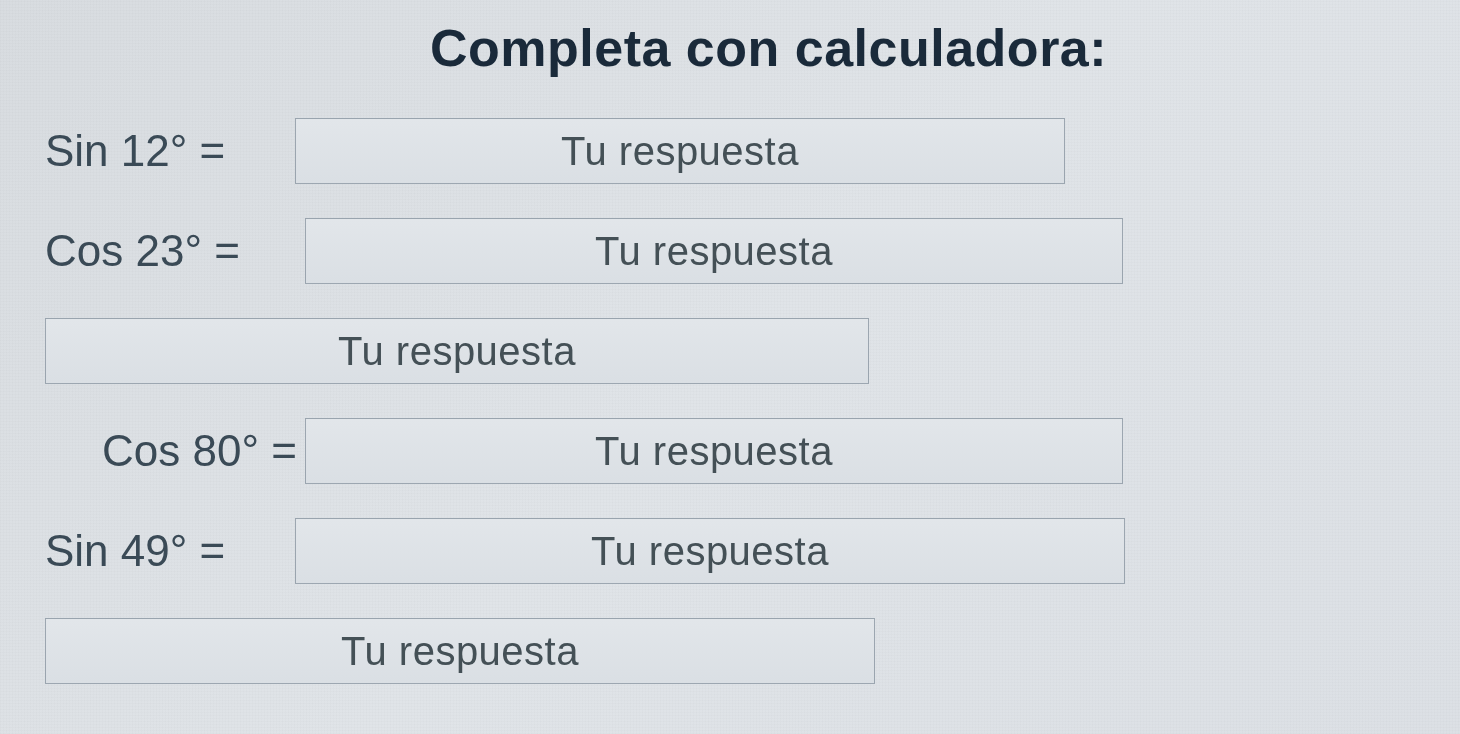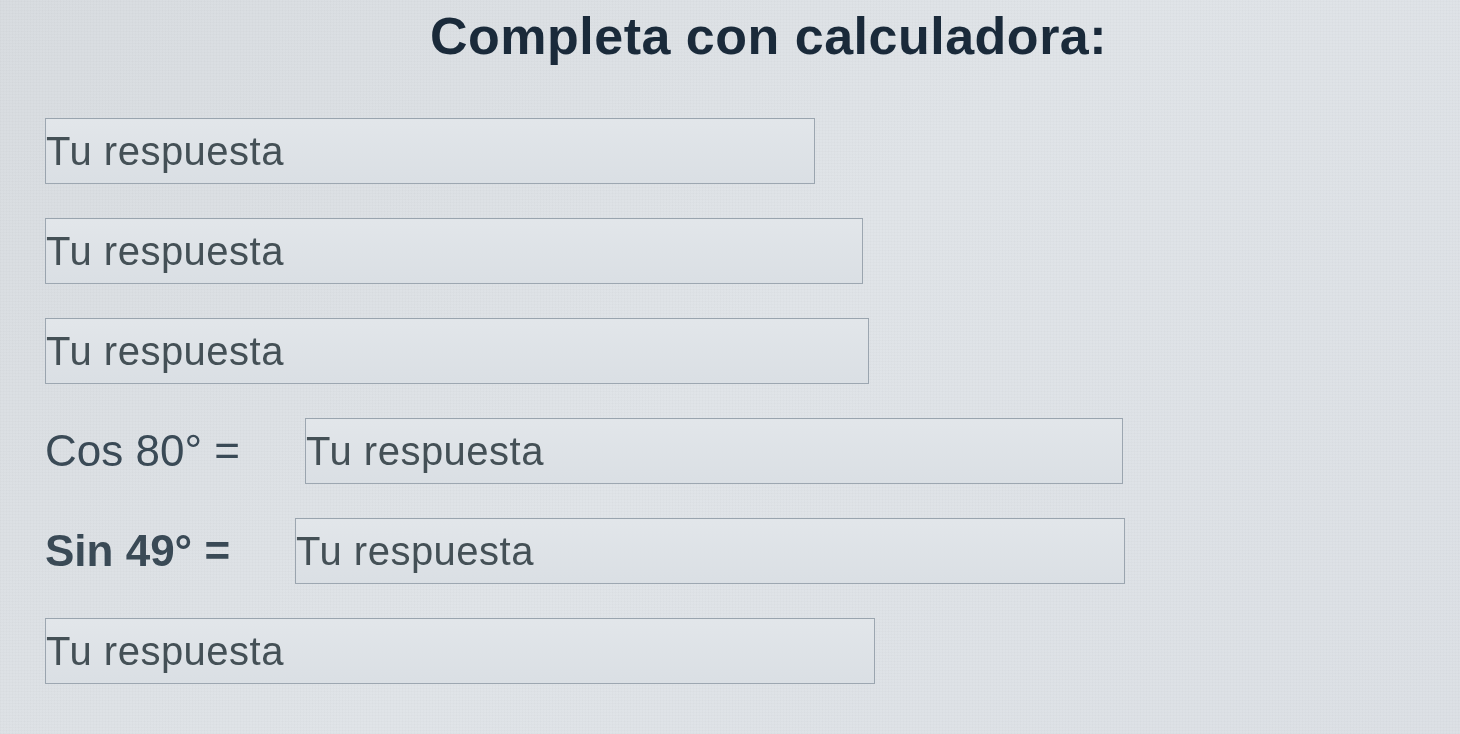--- a/index.html
+++ b/index.html
@@ -19,21 +19,21 @@
       content: "";
       position: absolute;
       inset: 0;
       background-image:
         repeating-linear-gradient(90deg, rgba(0,0,0,0.012) 0 1px, transparent 1px 3px),
         repeating-linear-gradient(0deg, rgba(0,0,0,0.012) 0 1px, transparent 1px 3px);
       pointer-events: none;
     }
     .heading {
       position: absolute;
-      top: 6px;
+      top: 18px;
       left: 430px;
       font-size: 52px;
       font-weight: 700;
       color: #1a2a3a;
       letter-spacing: 0.5px;
     }
     .rows {
       position: absolute;
       top: 118px;
       left: 45px;
@@ -46,29 +46,29 @@
     }
     .label {
       font-size: 44px;
       color: #3a4a56;
       min-width: 250px;
       white-space: nowrap;
       padding-right: 8px;
     }
     .row:nth-child(2) .label { min-width: 260px; }
     .row:nth-child(3) .label { min-width: 255px; }
-    .row:nth-child(4) .label { min-width: 260px; }
-    .row:nth-child(5) .label { min-width: 250px; font-weight: bold; }
+    .row:nth-child(4) .label { min-width: 260px; text-align: right; }
+    .row:nth-child(5) .label { min-width: 250px; }
     .row:nth-child(6) .label { min-width: 258px; }
     .answer-input {
       flex: 1;
       height: 66px;
       font-size: 40px;
       color: #3a4a56;
-      text-align: left;
+      text-align: center;
       border: 1px solid rgba(100,115,130,0.55);
       background: linear-gradient(180deg, #e2e6ea, #dadfe4);
       outline: none;
       font-family: inherit;
       letter-spacing: 0.5px;
     }
     .answer-input::placeholder {
       color: #445056;
       opacity: 1;
     }
@@ -80,24 +80,26 @@
     .row:nth-child(6) .answer-input { max-width: 830px; }
   </style>
 </head>
 <body>
 
 <div class="heading">Completa con calculadora:</div>
 
 <div class="rows">
 
   <div class="row">
+    <span class="label">Sin 12° =</span>
     <input class="answer-input" type="text" placeholder="Tu respuesta" style="">
   </div>
 
   <div class="row">
+    <span class="label">Cos 23° =</span>
     <input class="answer-input" type="text" placeholder="Tu respuesta" style="">
   </div>
 
   <div class="row">
     <input class="answer-input" type="text" placeholder="Tu respuesta" style="">
   </div>
 
   <div class="row">
     <span class="label">Cos 80° =</span>
     <input class="answer-input" type="text" placeholder="Tu respuesta" style="">

